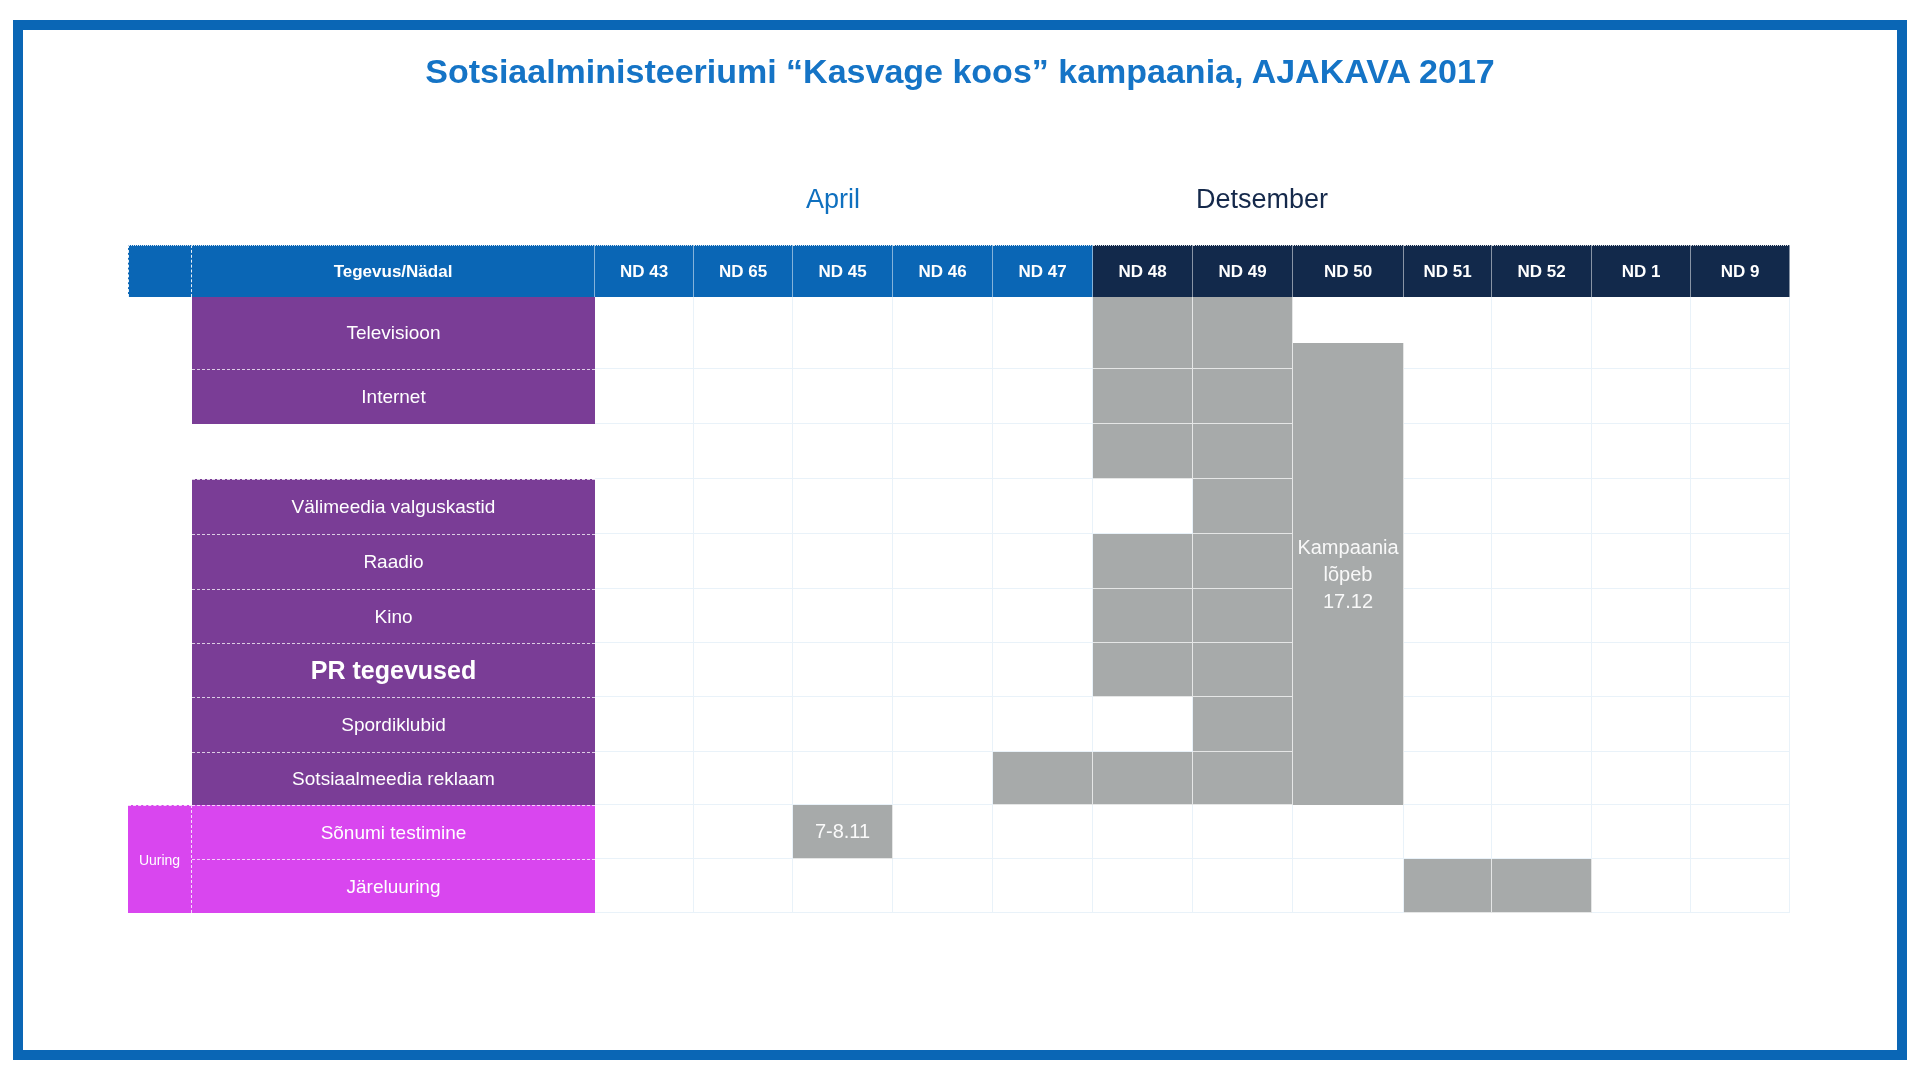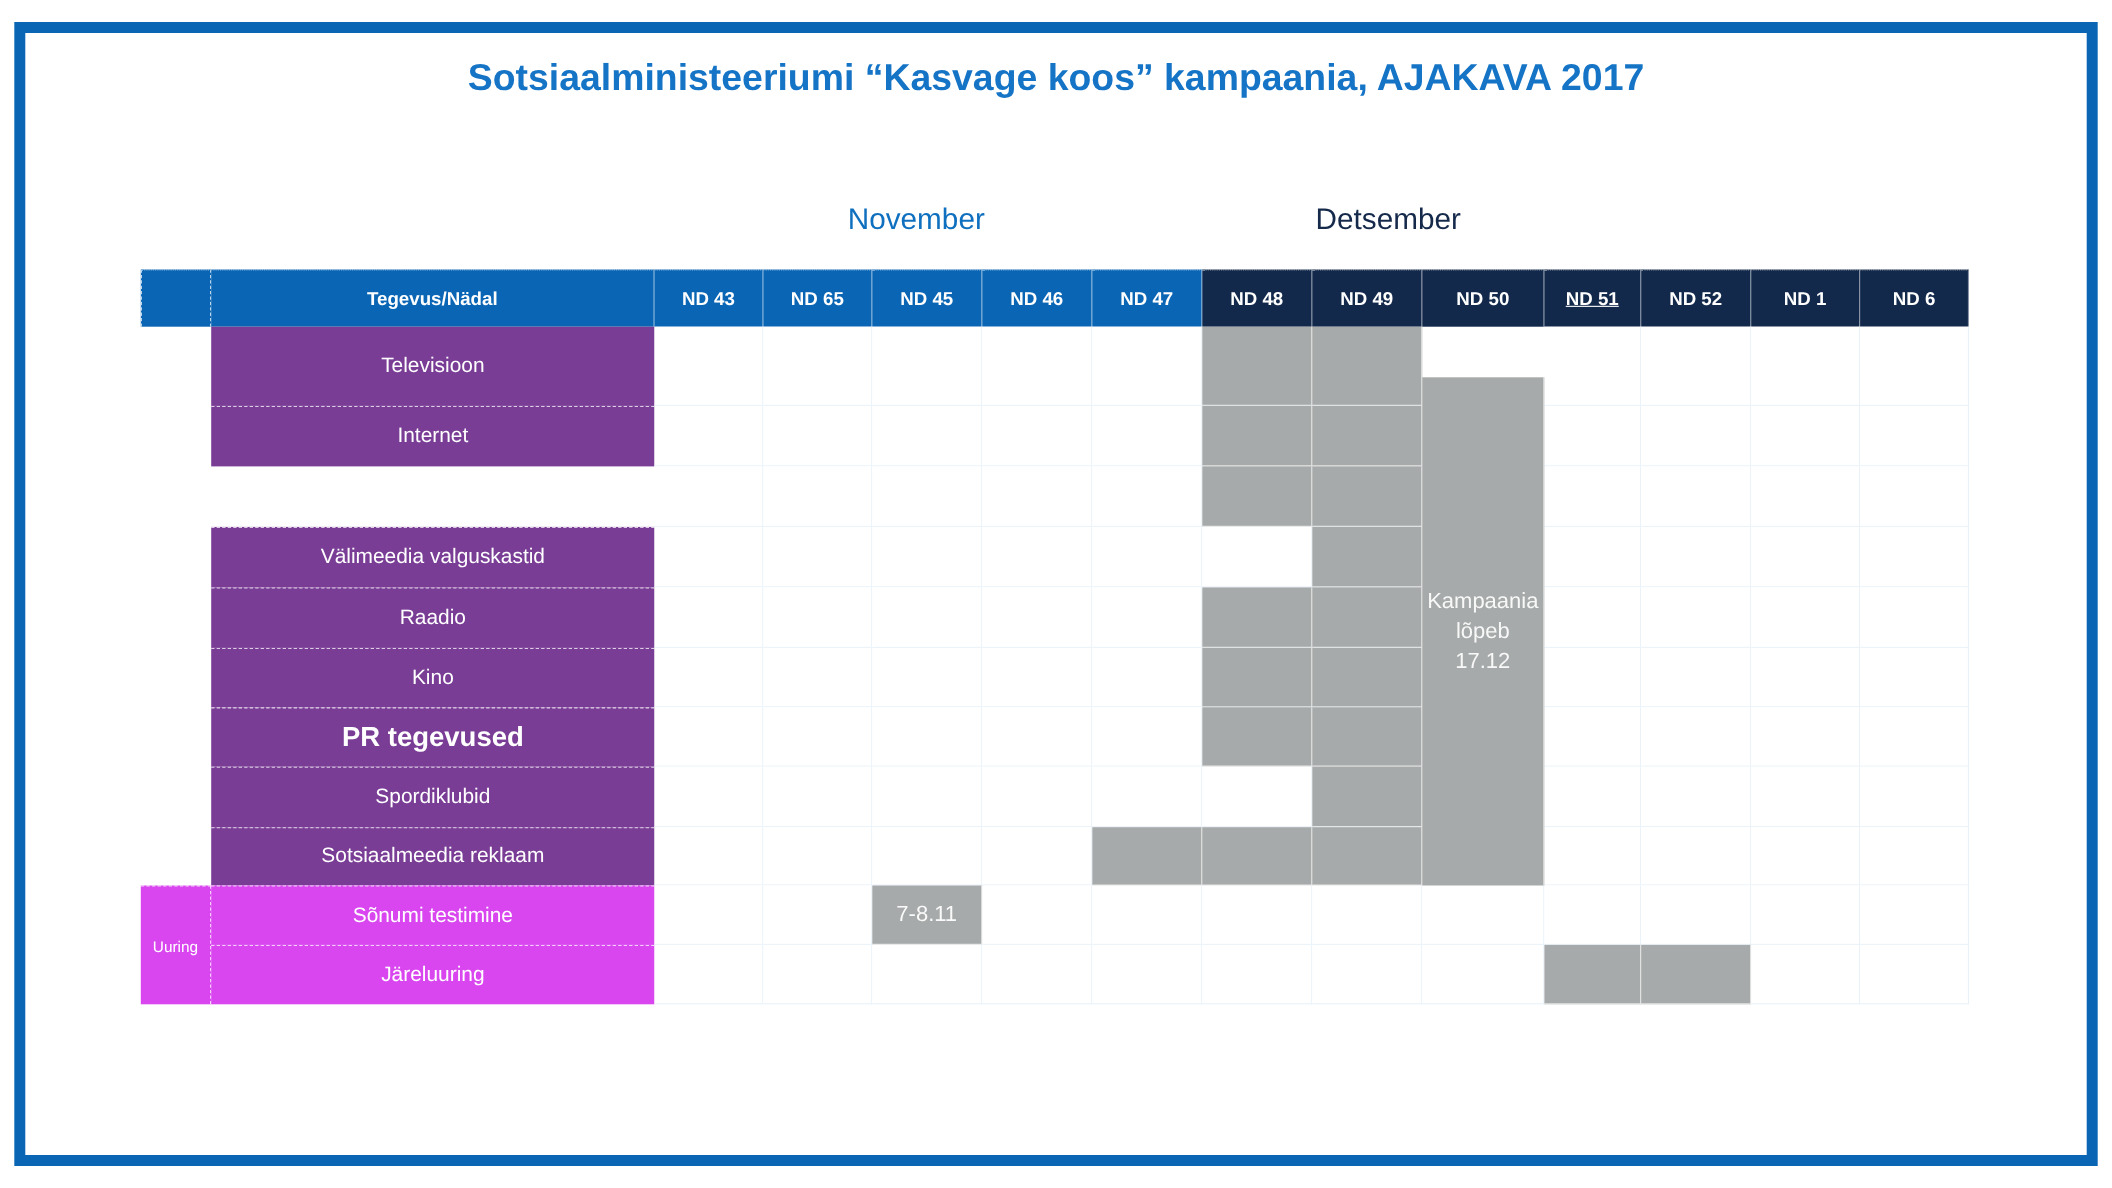--- a/index.html
+++ b/index.html
@@ -94,38 +94,38 @@
     text-align: center;
   }
 </style>
 </head>
 <body>
 
 <div class="frame"></div>
 
 <div class="title">Sotsiaalministeeriumi “Kasvage koos” kampaania, AJAKAVA 2017</div>
 
-<div class="month nov">November</div>
+<div class="month nov">April</div>
 <div class="month dets">Detsember</div>
 
 <div class="grid" id="schedule-grid" style="grid-template-columns: 64px 403px 99px 99px 100px 100px 100px 100px 100px 111px 88px 100px 99px 99px; grid-template-rows: 52px 72px 55px 55px 55px 55px 54px 54px 55px 53px 54px 54px;">
     <div class="hc blue corner-blank" style="grid-area: 1 / 1;"></div>
     <div class="hc blue" style="grid-area: 1 / 2;">Tegevus/Nädal</div>
     <div class="hc blue" style="grid-area: 1 / 3;">ND 43</div>
     <div class="hc blue" style="grid-area: 1 / 4;">ND 65</div>
     <div class="hc blue" style="grid-area: 1 / 5;">ND 45</div>
     <div class="hc blue" style="grid-area: 1 / 6;">ND 46</div>
     <div class="hc blue" style="grid-area: 1 / 7;">ND 47</div>
     <div class="hc navy" style="grid-area: 1 / 8;">ND 48</div>
     <div class="hc navy" style="grid-area: 1 / 9;">ND 49</div>
     <div class="hc navy" style="grid-area: 1 / 10;">ND 50</div>
-    <div class="hc navy" style="grid-area: 1 / 11; text-decoration: underline;">ND 51</div>
+    <div class="hc navy" style="grid-area: 1 / 11;">ND 51</div>
     <div class="hc navy" style="grid-area: 1 / 12;">ND 52</div>
     <div class="hc navy" style="grid-area: 1 / 13;">ND 1</div>
-    <div class="hc navy" style="grid-area: 1 / 14;">ND 6</div>
+    <div class="hc navy" style="grid-area: 1 / 14;">ND 9</div>
     <div class="group orange" style="grid-area: 11 / 1 / span 2;">Uuring</div>
     <div class="label purple" style="grid-area: 2 / 2;">Televisioon</div>
     <div class="cell" style="grid-area: 2 / 3;"></div>
     <div class="cell" style="grid-area: 2 / 4;"></div>
     <div class="cell" style="grid-area: 2 / 5;"></div>
     <div class="cell" style="grid-area: 2 / 6;"></div>
     <div class="cell" style="grid-area: 2 / 7;"></div>
     <div class="cell fill" style="grid-area: 2 / 8;"></div>
     <div class="cell fill" style="grid-area: 2 / 9;"></div>
     <div class="cell" style="grid-area: 2 / 11;"></div>

